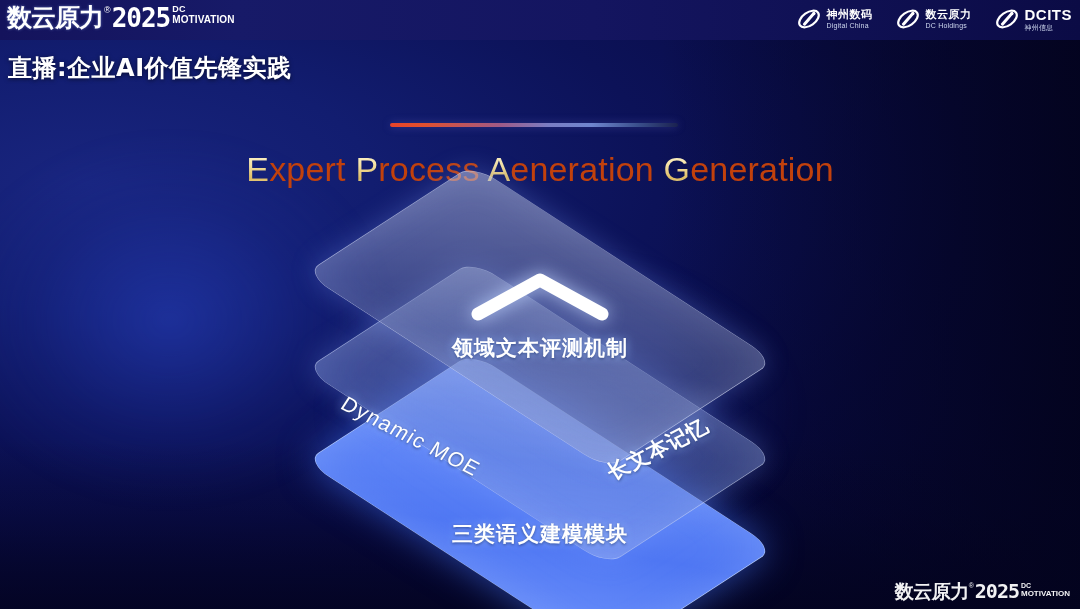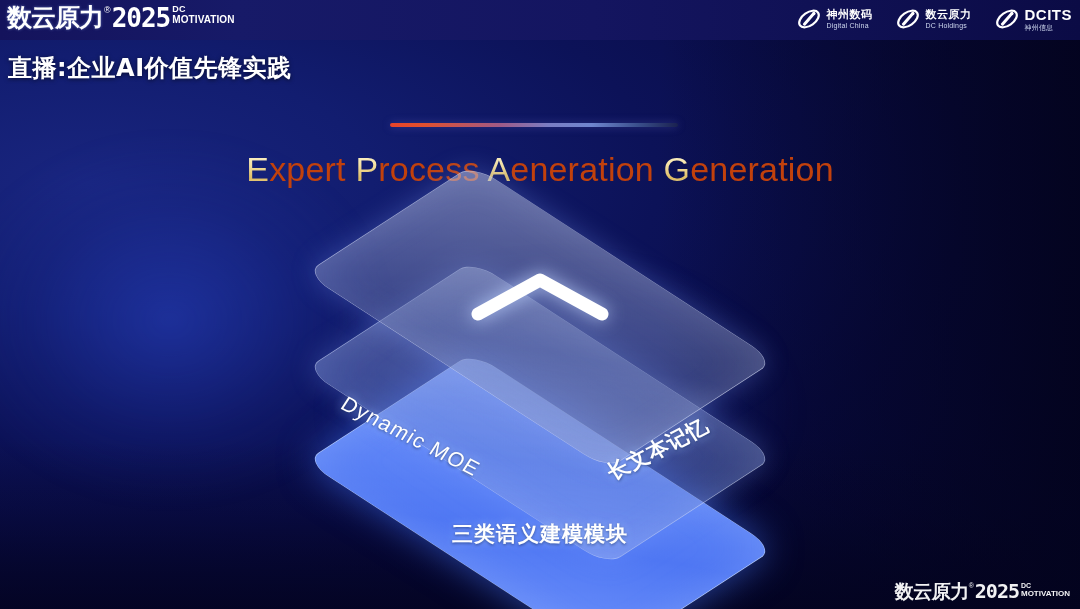--- a/index.html
+++ b/index.html
@@ -244,20 +244,21 @@
   <div class="stack">
 
     <div class="plate plate-bot"></div>
     <div class="plate plate-mid"></div>
     <div class="plate plate-top"></div>
 
     <svg class="caret-icon" viewBox="0 0 144 52">
       <path d="M10 44 L72 10 L134 44" fill="none" stroke="#ffffff" stroke-width="13" stroke-linecap="round" stroke-linejoin="round"></path>
     </svg>
 
+    <div class="lbl lbl-top">领域文本评测机制</div>
     <div class="lbl lbl-dyn">Dynamic  MOE</div>
     <div class="lbl lbl-long">长文本记忆</div>
     <div class="lbl lbl-bot">三类语义建模模块</div>
   </div>
 
   <div class="watermark">
     <span class="wm-cn">数云原力</span>
     <span class="wm-reg">®</span>
     <span class="wm-year">2025</span>
     <span class="wm-dc">

